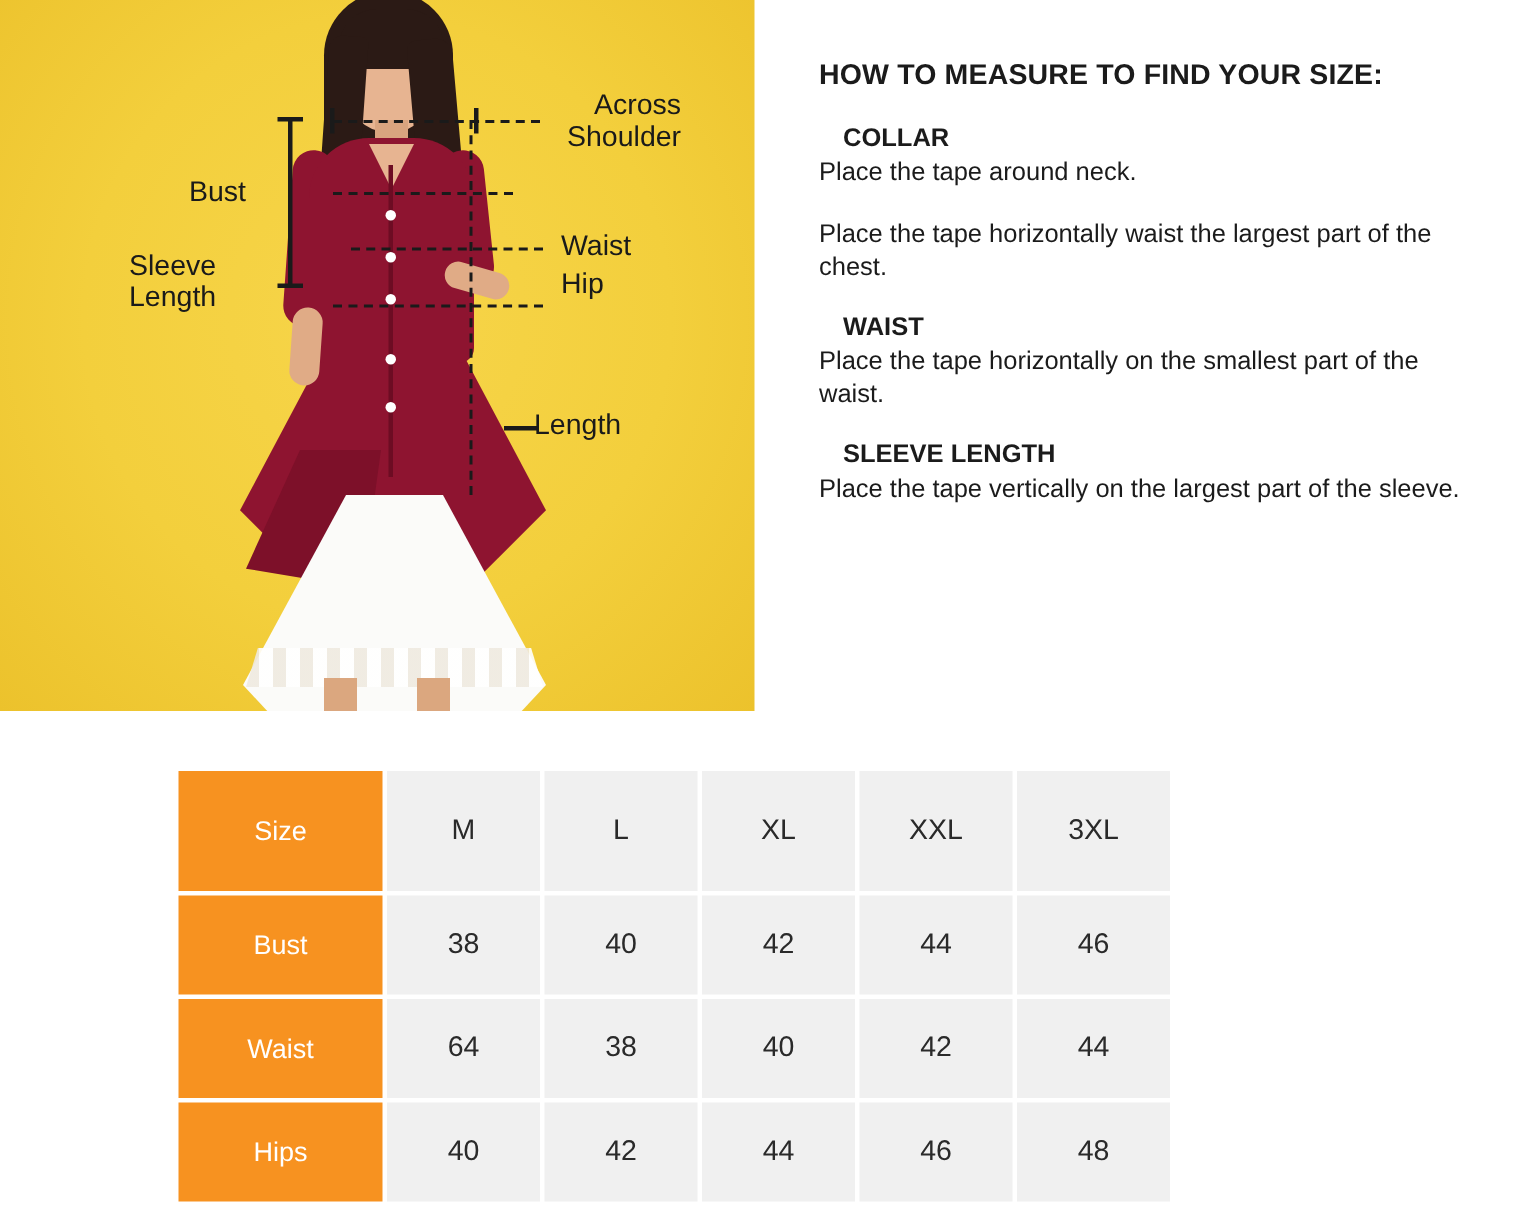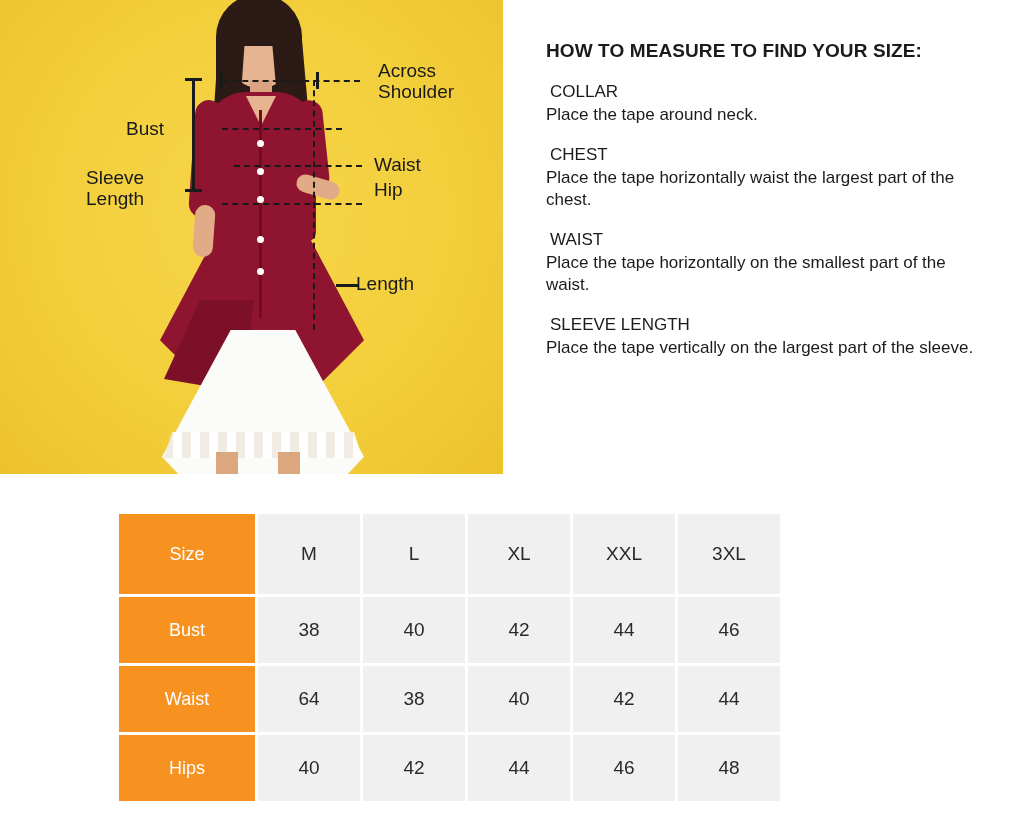--- a/index.html
+++ b/index.html
@@ -234,41 +234,42 @@
   .ann-solid {
     position: absolute;
     background: #1a1a1a;
   }
   .ann-label {
     position: absolute;
     font-size: 19px;
     color: #1a1a1a;
     line-height: 1.12;
     white-space: pre-line;
+    text-align: right;
   }
 
   
   .measure-col {
     position: absolute;
     left: 546px;
     top: 40px;
     width: 440px;
   }
   .measure-title {
     font-size: 19px;
     font-weight: bold;
     letter-spacing: .1px;
     margin: 0 0 20px 0;
     color: #1b1b1b;
   }
   .measure-block { margin-bottom: 18px; }
   .measure-head {
     font-size: 17px;
-    font-weight: normal;
-    margin: 0 0 2px 4px;
+    font-weight: bold;
+    margin: 0 0 2px 16px;
     color: #1b1b1b;
   }
   .measure-body {
     font-size: 17px;
     line-height: 1.33;
     margin: 0;
     color: #1b1b1b;
   }
 
   
@@ -359,21 +360,20 @@
 
   <div class="measure-col">
     <p class="measure-title">HOW TO MEASURE TO FIND YOUR SIZE:</p>
 
     <div class="measure-block">
       <p class="measure-head">COLLAR</p>
       <p class="measure-body">Place the tape around neck.</p>
     </div>
 
     <div class="measure-block">
-      <p class="measure-head">CHEST</p>
       <p class="measure-body">Place the tape horizontally waist the largest part of the chest.</p>
     </div>
 
     <div class="measure-block">
       <p class="measure-head">WAIST</p>
       <p class="measure-body">Place the tape horizontally on the smallest part of the waist.</p>
     </div>
 
     <div class="measure-block">
       <p class="measure-head">SLEEVE LENGTH</p>

